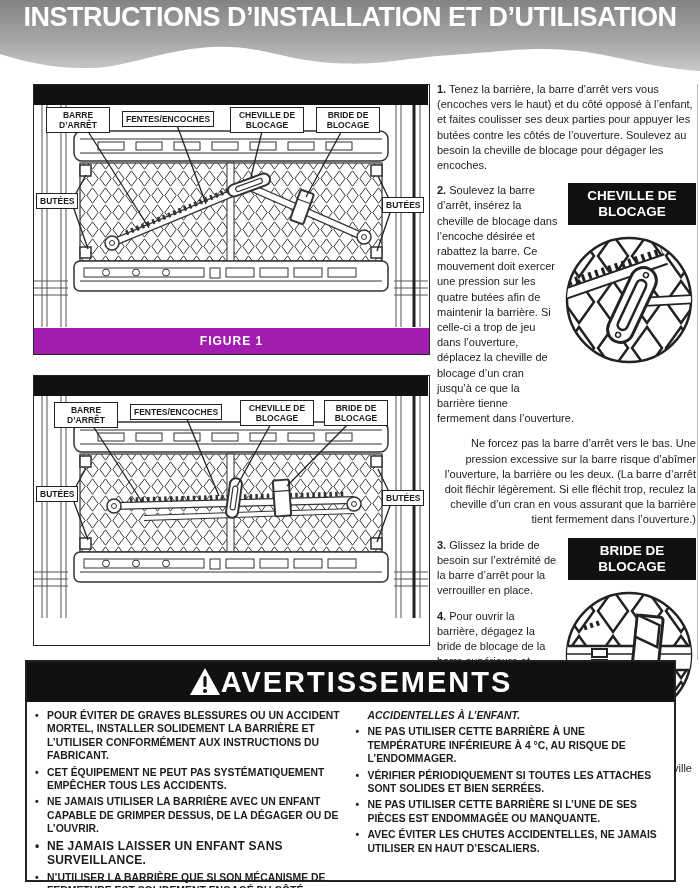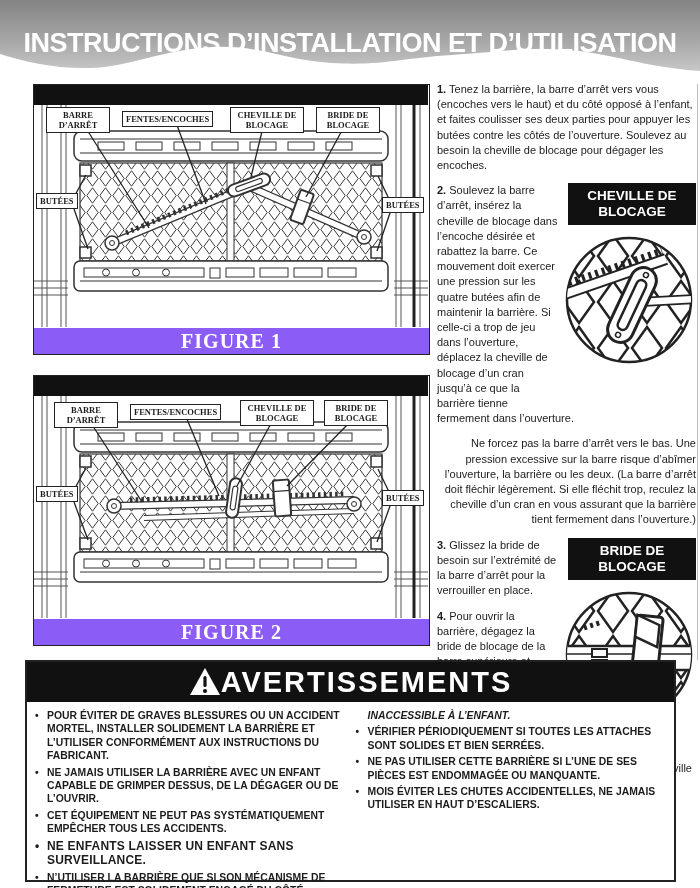--- a/index.html
+++ b/index.html
@@ -2,32 +2,32 @@
 <html><head>
 <meta charset="utf-8">
 <style>
   html,body{margin:0;padding:0;background:#fff;}
   body{width:700px;height:888px;position:relative;overflow:hidden;
        font-family:"Liberation Sans","DejaVu Sans",sans-serif;color:#1c1c1c;}
 
   
   .banner{position:absolute;left:0;top:0;width:700px;height:78px;}
   .banner svg{position:absolute;left:0;top:0;}
-  .banner .title{position:absolute;left:0;top:28px;width:700px;text-align:center;
+  .banner .title{position:absolute;left:0;top:2px;width:700px;text-align:center;
     color:#fff;font-weight:bold;font-size:27px;letter-spacing:-0.5px;white-space:nowrap;}
 
   
   .figure{position:absolute;left:33px;width:397px;height:271px;border:1.5px solid #222;
-          background:#fff;box-sizing:border-box;font-family:Liberation Serif, serif;}
+          background:#fff;box-sizing:border-box;}
   #figure1{top:84px;} #figure2{top:375px;}
   .figure svg.art{position:absolute;left:0;top:0;}
   .fig-label{position:absolute;background:#fff;border:1px solid #222;font-weight:bold;
      font-size:8.5px;line-height:10px;text-align:center;padding:2px 3px;z-index:3;box-sizing:border-box;}
-  .fig-caption{position:absolute;left:0;bottom:0;width:100%;height:26px;background:#8b5cf6;
-     color:#fff;font-weight:bold;font-size:20px;letter-spacing:1px;text-align:center;line-height:26px;}
+  .fig-caption{position:absolute;left:0;bottom:0;width:100%;height:26px;background:#a21caf;
+     color:#fff;font-weight:bold;font-size:12px;letter-spacing:1px;text-align:center;line-height:26px;}
 
   
   .rcol{position:absolute;left:437px;top:82px;width:259px;font-size:11px;line-height:15.2px;}
   .rcol p{margin:0 0 10px 0;}
   .rcol .note{text-indent:22px;text-align:right;}
   .blackbox{float:right;clear:right;width:124px;background:#111;color:#fff;font-weight:bold;
      font-size:13.5px;line-height:16px;text-align:center;padding:5px 2px;margin:0 0 8px 8px;}
   .circle-detail{float:right;clear:right;margin:0 0 30px 6px;}
   .circle-detail.second{margin-bottom:8px;}
   .page-edge{position:absolute;left:697px;top:84px;width:1px;height:576px;background:#bbb;}
@@ -254,21 +254,20 @@
       <line x1="356" y1="118" x2="344" y2="93"></line>
         <line x1="356" y1="130" x2="343" y2="166"></line>
     </g>
   </svg>
   <div class="fig-label" style="left:20px;top:26px;width:64px;">BARRE D’ARRÊT</div>
   <div class="fig-label" style="left:96px;top:28px;">FENTES/ENCOCHES</div>
   <div class="fig-label" style="left:206px;top:24px;width:74px;">CHEVILLE DE BLOCAGE</div>
   <div class="fig-label" style="left:290px;top:24px;width:64px;">BRIDE DE BLOCAGE</div>
   <div class="fig-label" style="left:2px;top:110px;">BUTÉES</div>
   <div class="fig-label" style="left:348px;top:114px;">BUTÉES</div>
-  <div class="fig-caption">FIGURE 2</div>
 </div>
 
 <div class="page-edge"></div>
 
 <div class="rcol">
   <p><b>1.</b> <span>Tenez la barrière, la barre d’arrêt vers vous (encoches vers le haut) et du côté opposé à l’enfant, et faites coulisser ses deux parties pour appuyer les butées contre les côtés de l’ouverture. Soulevez au besoin la cheville de blocage pour dégager les encoches.</span></p>
 
   <div class="blackbox">CHEVILLE DE BLOCAGE</div>
   <svg class="circle-detail" width="134" height="134" viewBox="0 0 134 134">
     <defs>
@@ -335,25 +334,26 @@
     <svg width="32" height="30" viewBox="0 0 32 30">
       <path d="M16,1 L31,28 L1,28 Z" fill="#fff"></path>
       <rect x="14.4" y="9" width="3.2" height="11" rx="1.6" fill="#111"></rect>
       <circle cx="16" cy="24" r="2.1" fill="#111"></circle>
     </svg>
     <span class="wtitle">AVERTISSEMENTS</span>
   </div>
   <div class="warn-body">
     <div class="wcol">
       <div class="witem">POUR ÉVITER DE GRAVES BLESSURES OU UN ACCIDENT MORTEL, INSTALLER SOLIDEMENT LA BARRIÈRE ET L’UTILISER CONFORMÉMENT AUX INSTRUCTIONS DU FABRICANT.</div>
+      <div class="witem">CET ÉQUIPEMENT NE PEUT PAS SYSTÉMATIQUEMENT EMPÊCHER TOUS LES ACCIDENTS.</div>
       <div class="witem">NE JAMAIS UTILISER LA BARRIÈRE AVEC UN ENFANT CAPABLE DE GRIMPER DESSUS, DE LA DÉGAGER OU DE L’OUVRIR.</div>
-      <div class="witem">CET ÉQUIPEMENT NE PEUT PAS SYSTÉMATIQUEMENT EMPÊCHER TOUS LES ACCIDENTS.</div>
-      <div class="witem plain">NE ENFANTS LAISSER UN ENFANT SANS SURVEILLANCE.</div>
+      <div class="witem plain">NE JAMAIS LAISSER UN ENFANT SANS SURVEILLANCE.</div>
       <div class="witem">N’UTILISER LA BARRIÈRE QUE SI SON MÉCANISME DE FERMETURE EST SOLIDEMENT ENGAGÉ DU CÔTÉ</div>
     </div>
     <div class="wcol">
-      <div class="witem cont">INACCESSIBLE  À L’ENFANT.</div>
+      <div class="witem cont">ACCIDENTELLES  À L’ENFANT.</div>
+      <div class="witem">NE PAS UTILISER CETTE BARRIÈRE À UNE TEMPÉRATURE INFÉRIEURE À 4 °C, AU RISQUE DE L’ENDOMMAGER.</div>
       <div class="witem">VÉRIFIER PÉRIODIQUEMENT SI TOUTES LES ATTACHES SONT SOLIDES ET BIEN SERRÉES.</div>
       <div class="witem">NE PAS UTILISER CETTE BARRIÈRE SI L’UNE DE SES PIÈCES EST ENDOMMAGÉE OU MANQUANTE.</div>
-      <div class="witem">MOIS ÉVITER LES CHUTES ACCIDENTELLES, NE JAMAIS UTILISER EN HAUT D’ESCALIERS.</div>
+      <div class="witem">AVEC ÉVITER LES CHUTES ACCIDENTELLES, NE JAMAIS UTILISER EN HAUT D’ESCALIERS.</div>
     </div>
   </div>
 </div>
 
 </body></html>

